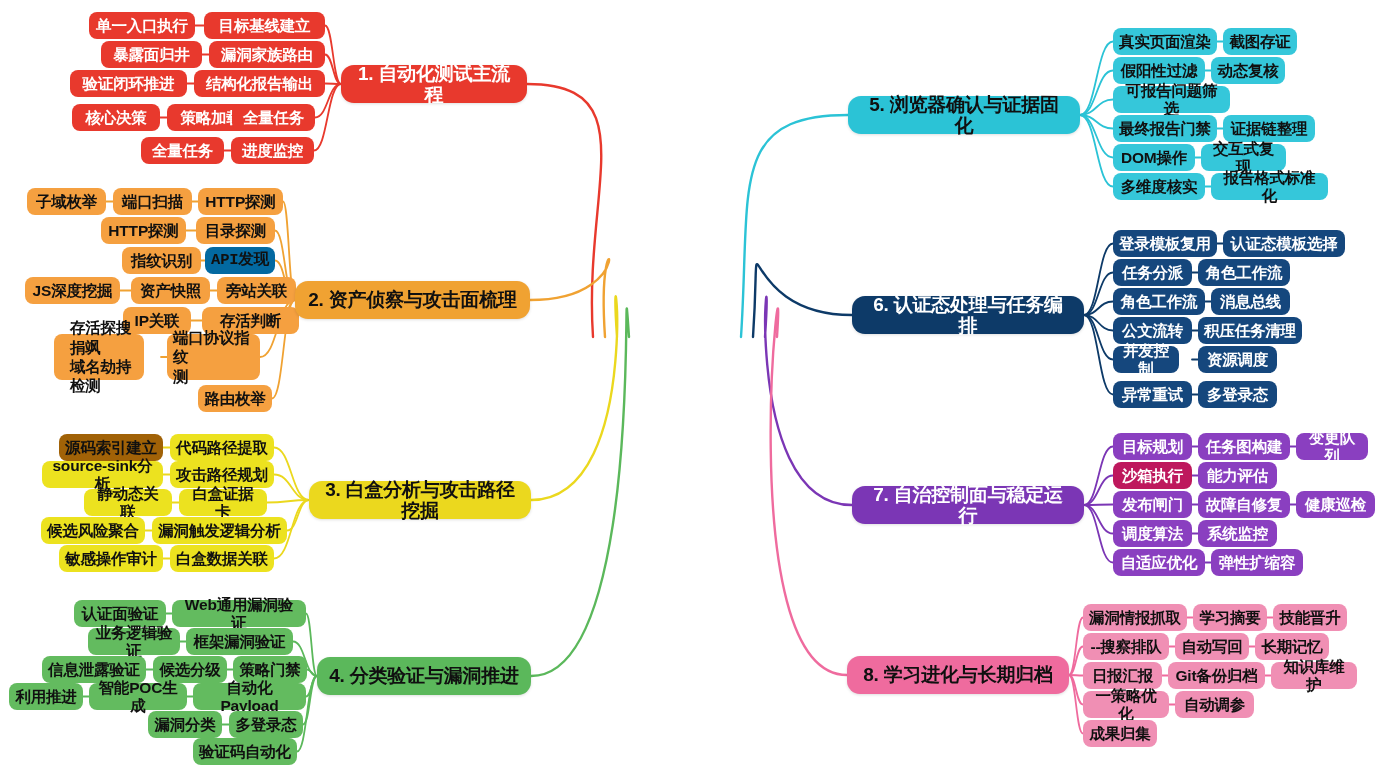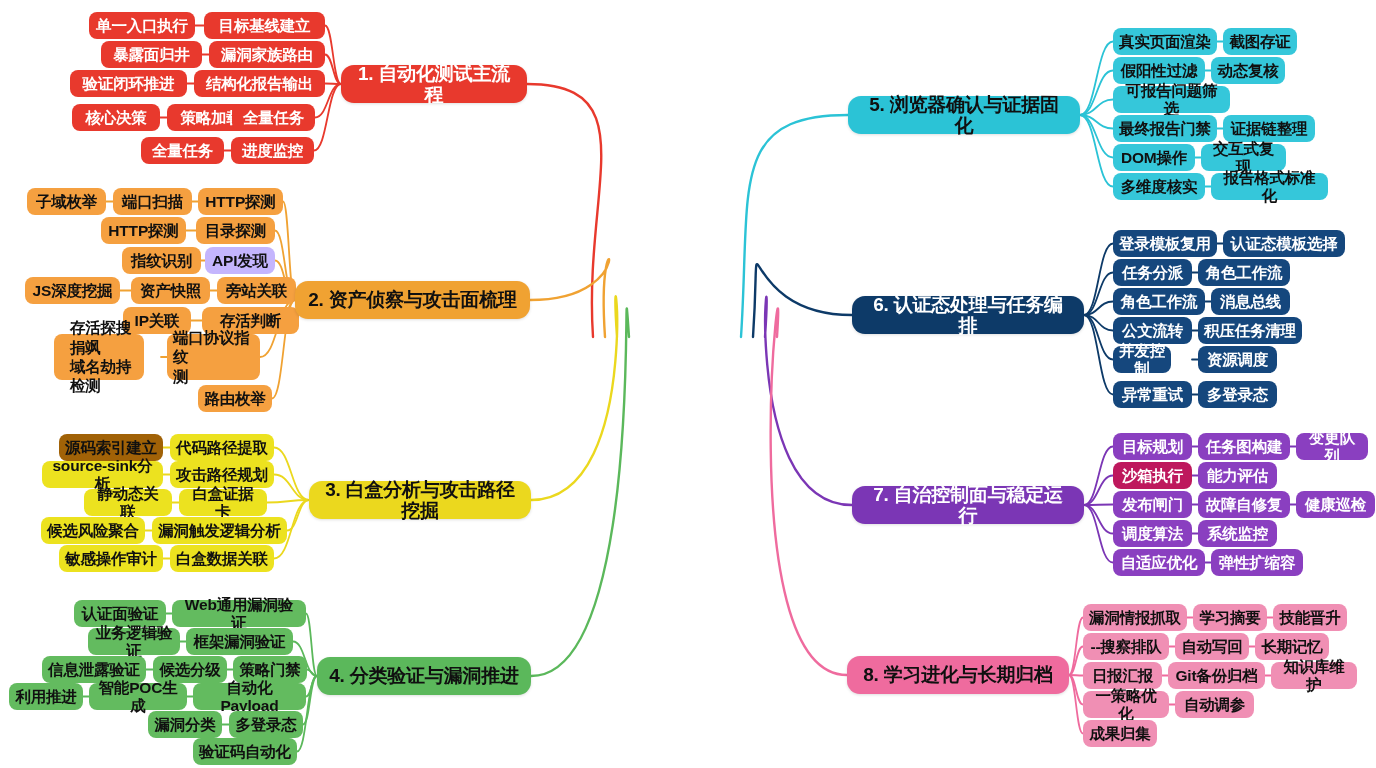--- a/index.html
+++ b/index.html
@@ -205,21 +205,21 @@
       <div class="node leaf" style="left: 167px; top: 104px; width: 88px; background: rgb(232, 57, 45); color: rgb(255, 255, 255);"><span>策略加载</span></div>
       <div class="node leaf" style="left: 232px; top: 104px; width: 83px; background: rgb(232, 57, 45); color: rgb(255, 255, 255);"><span>全量任务</span></div>
       <div class="node leaf" style="left: 141px; top: 137px; width: 83px; background: rgb(232, 57, 45); color: rgb(255, 255, 255);"><span>全量任务</span></div>
       <div class="node leaf" style="left: 231px; top: 137px; width: 83px; background: rgb(232, 57, 45); color: rgb(255, 255, 255);"><span>进度监控</span></div>
       <div class="node leaf" style="left: 27px; top: 188px; width: 79px; background: rgb(245, 160, 64); color: rgb(16, 16, 16);"><span>子域枚举</span></div>
       <div class="node leaf" style="left: 113px; top: 188px; width: 79px; background: rgb(245, 160, 64); color: rgb(16, 16, 16);"><span>端口扫描</span></div>
       <div class="node leaf" style="left: 198px; top: 188px; width: 85px; background: rgb(245, 160, 64); color: rgb(16, 16, 16);"><span>HTTP探测</span></div>
       <div class="node leaf" style="left: 101px; top: 217px; width: 85px; background: rgb(245, 160, 64); color: rgb(16, 16, 16);"><span>HTTP探测</span></div>
       <div class="node leaf" style="left: 196px; top: 217px; width: 79px; background: rgb(245, 160, 64); color: rgb(16, 16, 16);"><span>目录探测</span></div>
       <div class="node leaf" style="left: 122px; top: 247px; width: 79px; background: rgb(245, 160, 64); color: rgb(16, 16, 16);"><span>指纹识别</span></div>
-      <div class="node leaf" style="left: 205px; top: 247px; width: 70px; background: #c4b5fd; color: rgb(16, 16, 16);"><span>API发现</span></div>
+      <div class="node leaf" style="left: 205px; top: 247px; width: 70px; background: #0369a1; color: rgb(16, 16, 16); font-family: Liberation Mono, monospace;"><span>API发现</span></div>
       <div class="node leaf" style="left: 25px; top: 277px; width: 95px; background: rgb(245, 160, 64); color: rgb(16, 16, 16);"><span>JS深度挖掘</span></div>
       <div class="node leaf" style="left: 131px; top: 277px; width: 79px; background: rgb(245, 160, 64); color: rgb(16, 16, 16);"><span>资产快照</span></div>
       <div class="node leaf" style="left: 217px; top: 277px; width: 79px; background: rgb(245, 160, 64); color: rgb(16, 16, 16);"><span>旁站关联</span></div>
       <div class="node leaf" style="left: 123px; top: 307px; width: 68px; background: rgb(245, 160, 64); color: rgb(16, 16, 16);"><span>IP关联</span></div>
       <div class="node leaf" style="left: 202px; top: 307px; width: 97px; background: rgb(245, 160, 64); color: rgb(16, 16, 16);"><span>存活判断</span></div>
       <div class="node leaf two-line tl" style="left: 54px; top: 334px; width: 90px; background: rgb(245, 160, 64); color: rgb(16, 16, 16); padding-left: 16px;"><span>存活探搜捐飒
 域名劫持检测</span></div>
       <div class="node leaf two-line tl" style="left: 167px; top: 334px; width: 93px; background: rgb(245, 160, 64); color: rgb(16, 16, 16);"><span>端口协议指纹
 测</span></div>
       <div class="node leaf" style="left: 198px; top: 385px; width: 74px; background: rgb(245, 160, 64); color: rgb(16, 16, 16);"><span>路由枚举</span></div>
@@ -258,21 +258,21 @@
       <div class="node leaf" style="left: 1113px; top: 173px; width: 92px; background: rgb(53, 199, 218); color: rgb(16, 16, 16);"><span>多维度核实</span></div>
       <div class="node leaf" style="left: 1211px; top: 173px; width: 117px; background: rgb(53, 199, 218); color: rgb(16, 16, 16);"><span>报告格式标准化</span></div>
       <div class="node leaf" style="left: 1113px; top: 230px; width: 104px; background: rgb(21, 71, 125); color: rgb(255, 255, 255);"><span>登录模板复用</span></div>
       <div class="node leaf" style="left: 1223px; top: 230px; width: 122px; background: rgb(21, 71, 125); color: rgb(255, 255, 255);"><span>认证态模板选择</span></div>
       <div class="node leaf" style="left: 1113px; top: 259px; width: 79px; background: rgb(21, 71, 125); color: rgb(255, 255, 255);"><span>任务分派</span></div>
       <div class="node leaf" style="left: 1198px; top: 259px; width: 92px; background: rgb(21, 71, 125); color: rgb(255, 255, 255);"><span>角色工作流</span></div>
       <div class="node leaf" style="left: 1113px; top: 288px; width: 92px; background: rgb(21, 71, 125); color: rgb(255, 255, 255);"><span>角色工作流</span></div>
       <div class="node leaf" style="left: 1211px; top: 288px; width: 79px; background: rgb(21, 71, 125); color: rgb(255, 255, 255);"><span>消息总线</span></div>
       <div class="node leaf" style="left: 1113px; top: 317px; width: 79px; background: rgb(21, 71, 125); color: rgb(255, 255, 255);"><span>公文流转</span></div>
       <div class="node leaf" style="left: 1198px; top: 317px; width: 104px; background: rgb(21, 71, 125); color: rgb(255, 255, 255);"><span>积压任务清理</span></div>
-      <div class="node leaf" style="left: 1113px; top: 346px; width: 58px; background: rgb(21, 71, 125); color: rgb(255, 255, 255);"><span>并发控制</span></div>
+      <div class="node leaf" style="left: 1113px; top: 346px; width: 66px; background: rgb(21, 71, 125); color: rgb(255, 255, 255);"><span>并发控制</span></div>
       <div class="node leaf" style="left: 1198px; top: 346px; width: 79px; background: rgb(21, 71, 125); color: rgb(255, 255, 255);"><span>资源调度</span></div>
       <div class="node leaf" style="left: 1113px; top: 381px; width: 79px; background: rgb(21, 71, 125); color: rgb(255, 255, 255);"><span>异常重试</span></div>
       <div class="node leaf" style="left: 1198px; top: 381px; width: 79px; background: rgb(21, 71, 125); color: rgb(255, 255, 255);"><span>多登录态</span></div>
       <div class="node leaf" style="left: 1113px; top: 433px; width: 79px; background: rgb(138, 63, 192); color: rgb(255, 255, 255);"><span>目标规划</span></div>
       <div class="node leaf" style="left: 1198px; top: 433px; width: 92px; background: rgb(138, 63, 192); color: rgb(255, 255, 255);"><span>任务图构建</span></div>
       <div class="node leaf" style="left: 1296px; top: 433px; width: 72px; background: rgb(138, 63, 192); color: rgb(255, 255, 255);"><span>变更队列</span></div>
       <div class="node leaf" style="left: 1113px; top: 462px; width: 79px; background: #be185d; color: rgb(255, 255, 255);"><span>沙箱执行</span></div>
       <div class="node leaf" style="left: 1198px; top: 462px; width: 79px; background: rgb(138, 63, 192); color: rgb(255, 255, 255);"><span>能力评估</span></div>
       <div class="node leaf" style="left: 1113px; top: 491px; width: 79px; background: rgb(138, 63, 192); color: rgb(255, 255, 255);"><span>发布闸门</span></div>
       <div class="node leaf" style="left: 1198px; top: 491px; width: 92px; background: rgb(138, 63, 192); color: rgb(255, 255, 255);"><span>故障自修复</span></div>

